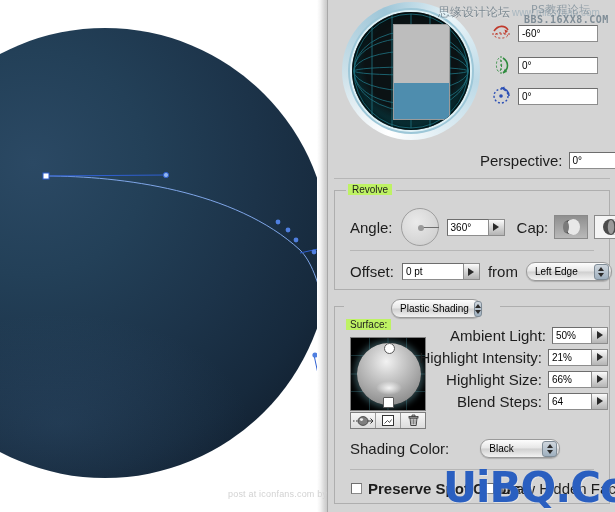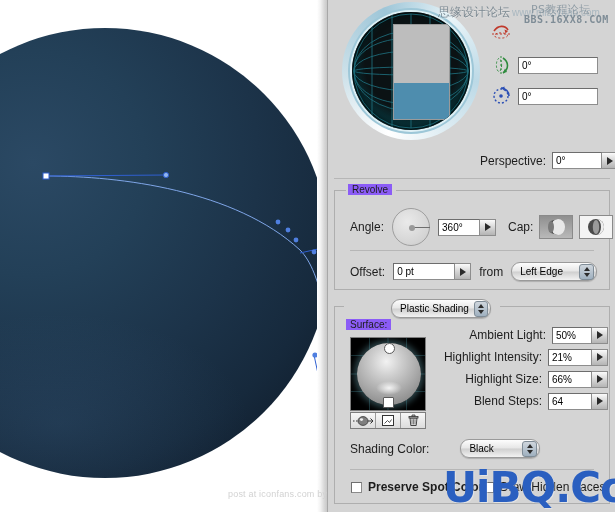--- a/index.html
+++ b/index.html
@@ -107,26 +107,26 @@
   .popup .arrows {
     width: 15px; height: 16px; margin-left: 5px;
     background: linear-gradient(to bottom,#cfd6dd,#9fb0bf);
     border: 1px solid #7f8c97; border-radius: 3px;
     display:flex; flex-direction:column; align-items:center; justify-content:center; gap:2px;
   }
   .popup .arrows i { display:block; width:0;height:0; border-left:3px solid transparent;border-right:3px solid transparent; }
   .popup .arrows i.up { border-bottom:4px solid #2b2b2b; }
   .popup .arrows i.dn { border-top:4px solid #2b2b2b; }
 
-  .lbl { font-size: 12px; color: #1d1d1d; white-space: nowrap; }
+  .lbl { font-size: 15px; color: #1d1d1d; white-space: nowrap; }
 
   
   .group { position: absolute; border: 1px solid #aeaeae; border-top: none; }
   .group-top-l, .group-top-r { position: absolute; top: 0; height: 1px; background: #aeaeae; }
-  .group-title { position: absolute; font-size: 10px; color: #1d1d1d; background: #8b5cf6; padding: 0 4px; }
+  .group-title { position: absolute; font-size: 10px; color: #1d1d1d; background: #bef264; padding: 0 4px; }
   .hr { position: absolute; height: 1px; background: #b6b6b6; }
 
   
   #angle-dial {
     position: absolute; width: 38px; height: 38px; border-radius: 50%;
     background: radial-gradient(circle at 40% 36%, #eaeaea, #d4d4d4 70%, #c4c4c4 100%);
     border: 1px solid #9e9e9e;
   }
   #angle-dial .hand { position:absolute; left:19px; top:18px; width:18px; height:1px; background:#6e6e6e; }
   #angle-dial .hub { position:absolute; left:16px; top:15.5px; width:6px; height:6px; border-radius:50%; background:#9a9a9a; }
@@ -251,20 +251,23 @@
       </div>
     </div>
 
     <div class="rot-row" style="left:162px; top:22px;">
       <svg class="rot-icon" viewBox="0 0 22 22">
         <line x1="2" y1="12" x2="20" y2="12" stroke="#c0392b" stroke-width="1" stroke-dasharray="2 2"></line>
         <path d="M4,9 C8,3 15,3 18,8" stroke="#c0392b" stroke-width="1.6" fill="none"></path>
         <path d="M18,9 l-3.5,-1.5 l1,4 z" fill="#c0392b"></path>
         <ellipse cx="11" cy="13.5" rx="6.5" ry="2.6" stroke="#c0392b" stroke-width="1" fill="none" stroke-dasharray="2 2"></ellipse>
       </svg>
+      <div style="display:flex;">
+        <div class="num-field" style="width:80px;">-60°</div>
+      </div>
     </div>
 
     <div class="rot-row" style="left:162px; top:54px;">
       <svg class="rot-icon" viewBox="0 0 22 22">
         <line x1="11" y1="2" x2="11" y2="20" stroke="#2e8b3d" stroke-width="1" stroke-dasharray="2 2"></line>
         <path d="M13,4 C19,8 19,15 13,19" stroke="#2e8b3d" stroke-width="1.6" fill="none"></path>
         <path d="M13,19 l4,-1 l-2,-3.4 z" fill="#2e8b3d"></path>
         <ellipse cx="9" cy="11" rx="2.6" ry="6.5" stroke="#2e8b3d" stroke-width="1" fill="none" stroke-dasharray="2 2"></ellipse>
       </svg>
       <div style="display:flex;">
@@ -348,21 +351,21 @@
               <i class="dn"></i>
             </span>
       </div>
     </div>
 
     <div class="group" style="left:6px; top:306px; width:276px; height:198px;"></div>
     <div class="group-top-l" style="left:6px; top:306px; width:10px;"></div>
     <div class="group-top-r" style="left:172px; top:306px; width:110px;"></div>
     <div class="group-title" style="left:18px; top:300px;margin-top:19px;">Surface:</div>
 
-    <div class="popup" style="position:absolute; left:63px; top:299px; width:100px;">
+    <div class="popup" style="position:absolute; left:63px; top:299px; width:91px;">
       <span class="label">Plastic Shading</span>
       <span class="arrows">
             <i class="up"></i>
             <i class="dn"></i>
           </span>
     </div>
 
     <div style="position:absolute; left:0; top:306px; width:288px; height:198px;">
       <div id="surf-prev">
         <svg id="surf-grid" viewBox="0 0 76 74">

